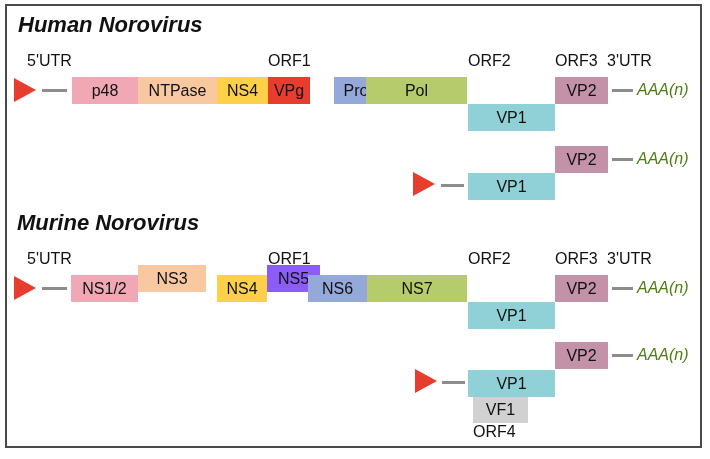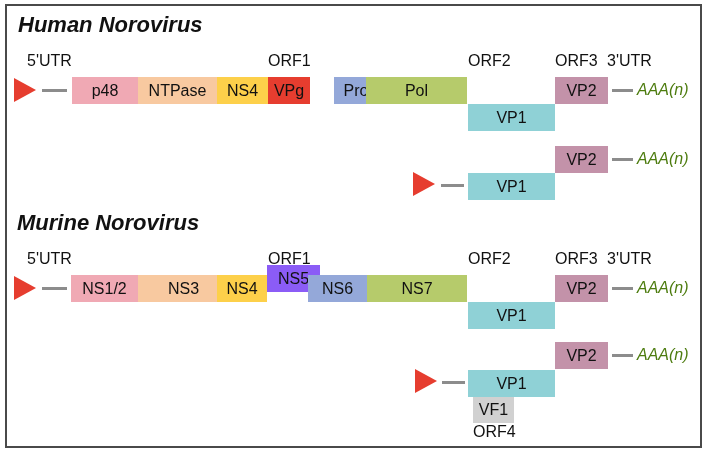--- a/index.html
+++ b/index.html
@@ -53,31 +53,31 @@
 
   <div class="lbl" style="left:27px;top:250px;width:56px">5'UTR</div>
   <div class="lbl" style="left:268px;top:250px;width:54px">ORF1</div>
   <div class="lbl" style="left:468px;top:250px;width:87px">ORF2</div>
   <div class="lbl" style="left:555px;top:250px;width:53px">ORF3</div>
   <div class="lbl" style="left:607px;top:250px;width:56px">3'UTR</div>
 
   <div class="tri" style="left:14px;top:276px"></div>
   <div class="rline" style="left:42px;top:287px;width:25px"></div>
   <div class="seg" style="left: 71px; top: 275px; width: 67px; background-color: rgb(240, 169, 180);">NS1/2</div>
-  <div class="seg" style="left: 138px; top: 275px; width: 91px; background-color: rgb(248, 201, 160);">NS3</div>
+  <div class="seg" style="left: 138px; top: 265px; width: 68px; background-color: rgb(248, 201, 160);">NS3</div>
   <div class="seg" style="left: 217px; top: 275px; width: 50px; background-color: rgb(253, 208, 74);">NS4</div>
   <div class="seg" style="left: 267px; top: 265px; width: 53px; background-color: #8b5cf6;">NS5</div>
   <div class="seg" style="left: 308px; top: 275px; width: 59px; background-color: rgb(148, 168, 217);">NS6</div>
   <div class="seg" style="left: 367px; top: 275px; width: 100px; background-color: rgb(182, 203, 107);">NS7</div>
   <div class="seg" style="left: 555px; top: 275px; width: 53px; background-color: rgb(195, 146, 169);">VP2</div>
   <div class="rline" style="left:612px;top:287px;width:21px"></div>
   <div class="polya" style="left:637px;top:279px">AAA(n)</div>
   <div class="seg" style="left: 468px; top: 302px; width: 87px; background-color: rgb(143, 209, 214);">VP1</div>
 
   <div class="seg" style="left: 555px; top: 342px; width: 53px; background-color: rgb(195, 146, 169);">VP2</div>
   <div class="rline" style="left:612px;top:354px;width:21px"></div>
   <div class="polya" style="left:637px;top:346px">AAA(n)</div>
   <div class="tri" style="left:415px;top:369px"></div>
   <div class="rline" style="left:442px;top:381px;width:23px"></div>
   <div class="seg" style="left: 468px; top: 370px; width: 87px; background-color: rgb(143, 209, 214);">VP1</div>
-  <div class="seg" style="left: 473px; top: 397px; width: 41px; height: 26px; background-color: rgb(209, 209, 209);">VF1</div>
+  <div class="seg" style="left: 473px; top: 397px; width: 55px; height: 26px; background-color: rgb(209, 209, 209);">VF1</div>
   <div class="lbl" style="left:473px;top:423px;width:55px">ORF4</div>
 </div>
 
 </body></html>

